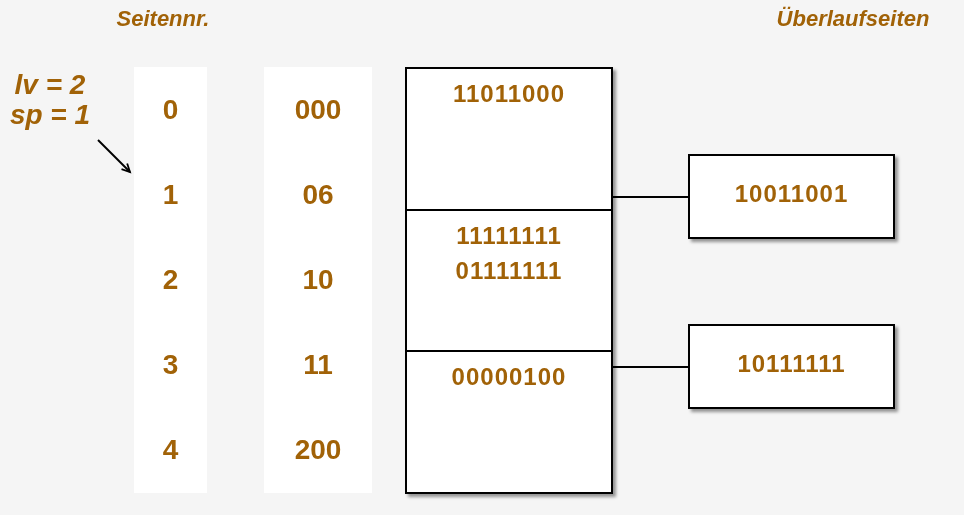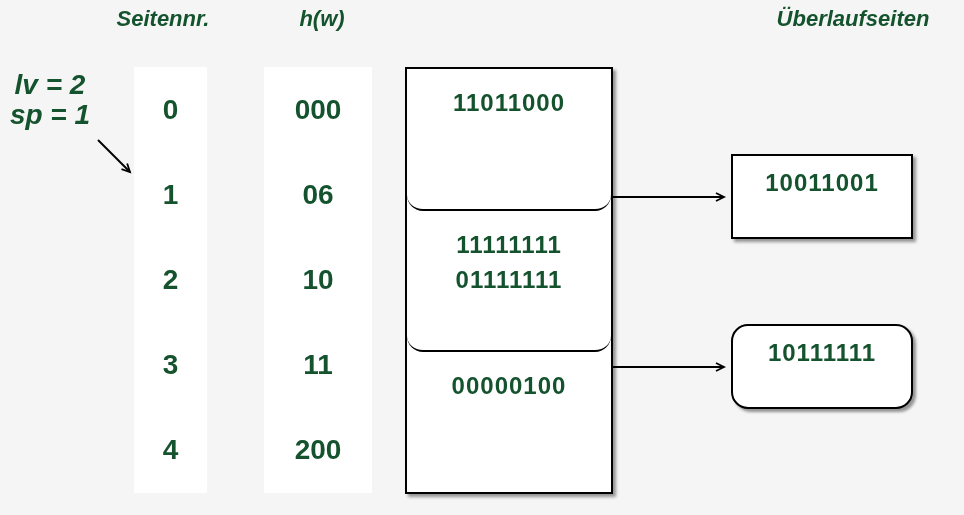--- a/index.html
+++ b/index.html
@@ -2,21 +2,21 @@
 <html><head>
 <meta charset="utf-8">
 <style>
   html, body { margin: 0; padding: 0; background: #e8e8e8; }
   .canvas {
     position: relative;
     width: 964px;
     height: 515px;
     background: #f5f5f5;
     font-family: "Liberation Sans", sans-serif;
-    color: #14532d;
+    color: #a16207;
     overflow: hidden;
   }
   .hdr {
     position: absolute;
     top: 6px;
     font-style: italic;
     font-size: 22px;
     font-weight: 600;
     text-align: center;
     white-space: nowrap;
@@ -58,57 +58,55 @@
     border: 2px solid #000000;
     box-shadow: 3px 3px 3px rgba(0,0,0,0.40);
     box-sizing: border-box;
     display: flex;
     flex-direction: column;
   }
   .brow {
     flex: 1;
     border-bottom: 2px solid #000000;
     text-align: center;
-    padding-top: 16px;
+    padding-top: 7px;
     box-sizing: border-box;
-    border-radius: 16px;
   }
   .brow:last-child { border-bottom: none; }
   .bline {
     font-size: 24px;
     font-weight: 600;
     line-height: 35px;
     letter-spacing: 1px;
   }
   .obox {
     position: absolute;
-    left: 731px;
-    width: 182px;
+    left: 688px;
+    width: 207px;
     height: 85px;
     background: #ffffff;
     border: 2px solid #000000;
     box-shadow: 3px 3px 3px rgba(0,0,0,0.40);
     box-sizing: border-box;
     text-align: center;
-    padding-top: 9px;
+    padding-top: 20px;
   }
   .overlay {
     position: absolute;
     left: 0; top: 0;
     width: 964px; height: 515px;
     pointer-events: none;
   }
 </style>
 </head>
 <body>
 
 <div class="canvas">
 
   <div class="hdr" style="left:103px; width:120px;">Seitennr.</div>
-  <div class="hdr" style="left:262px; width:120px;">h(w)</div>
   <div class="hdr" style="left:753px; width:200px;">Überlaufseiten</div>
 
   <div class="anno">
     <div>lv = 2</div>
     <div>sp = 1</div>
   </div>
 
   <svg class="overlay" viewBox="0 0 964 515" xmlns="http://www.w3.org/2000/svg">
     <defs>
       <marker id="ah" markerWidth="12" markerHeight="12" refX="9" refY="5" orient="auto" markerUnits="userSpaceOnUse">
@@ -145,17 +143,17 @@
       <div class="bline">01111111</div>
     </div>
     <div class="brow">
       <div class="bline">00000100</div>
     </div>
   </div>
 
   <div class="obox" style="top:154px;">
     <div class="bline">10011001</div>
   </div>
-  <div class="obox" style="top:324px;border-radius:17px;">
+  <div class="obox" style="top:324px;">
     <div class="bline">10111111</div>
   </div>
 
 </div>
 
 </body></html>

